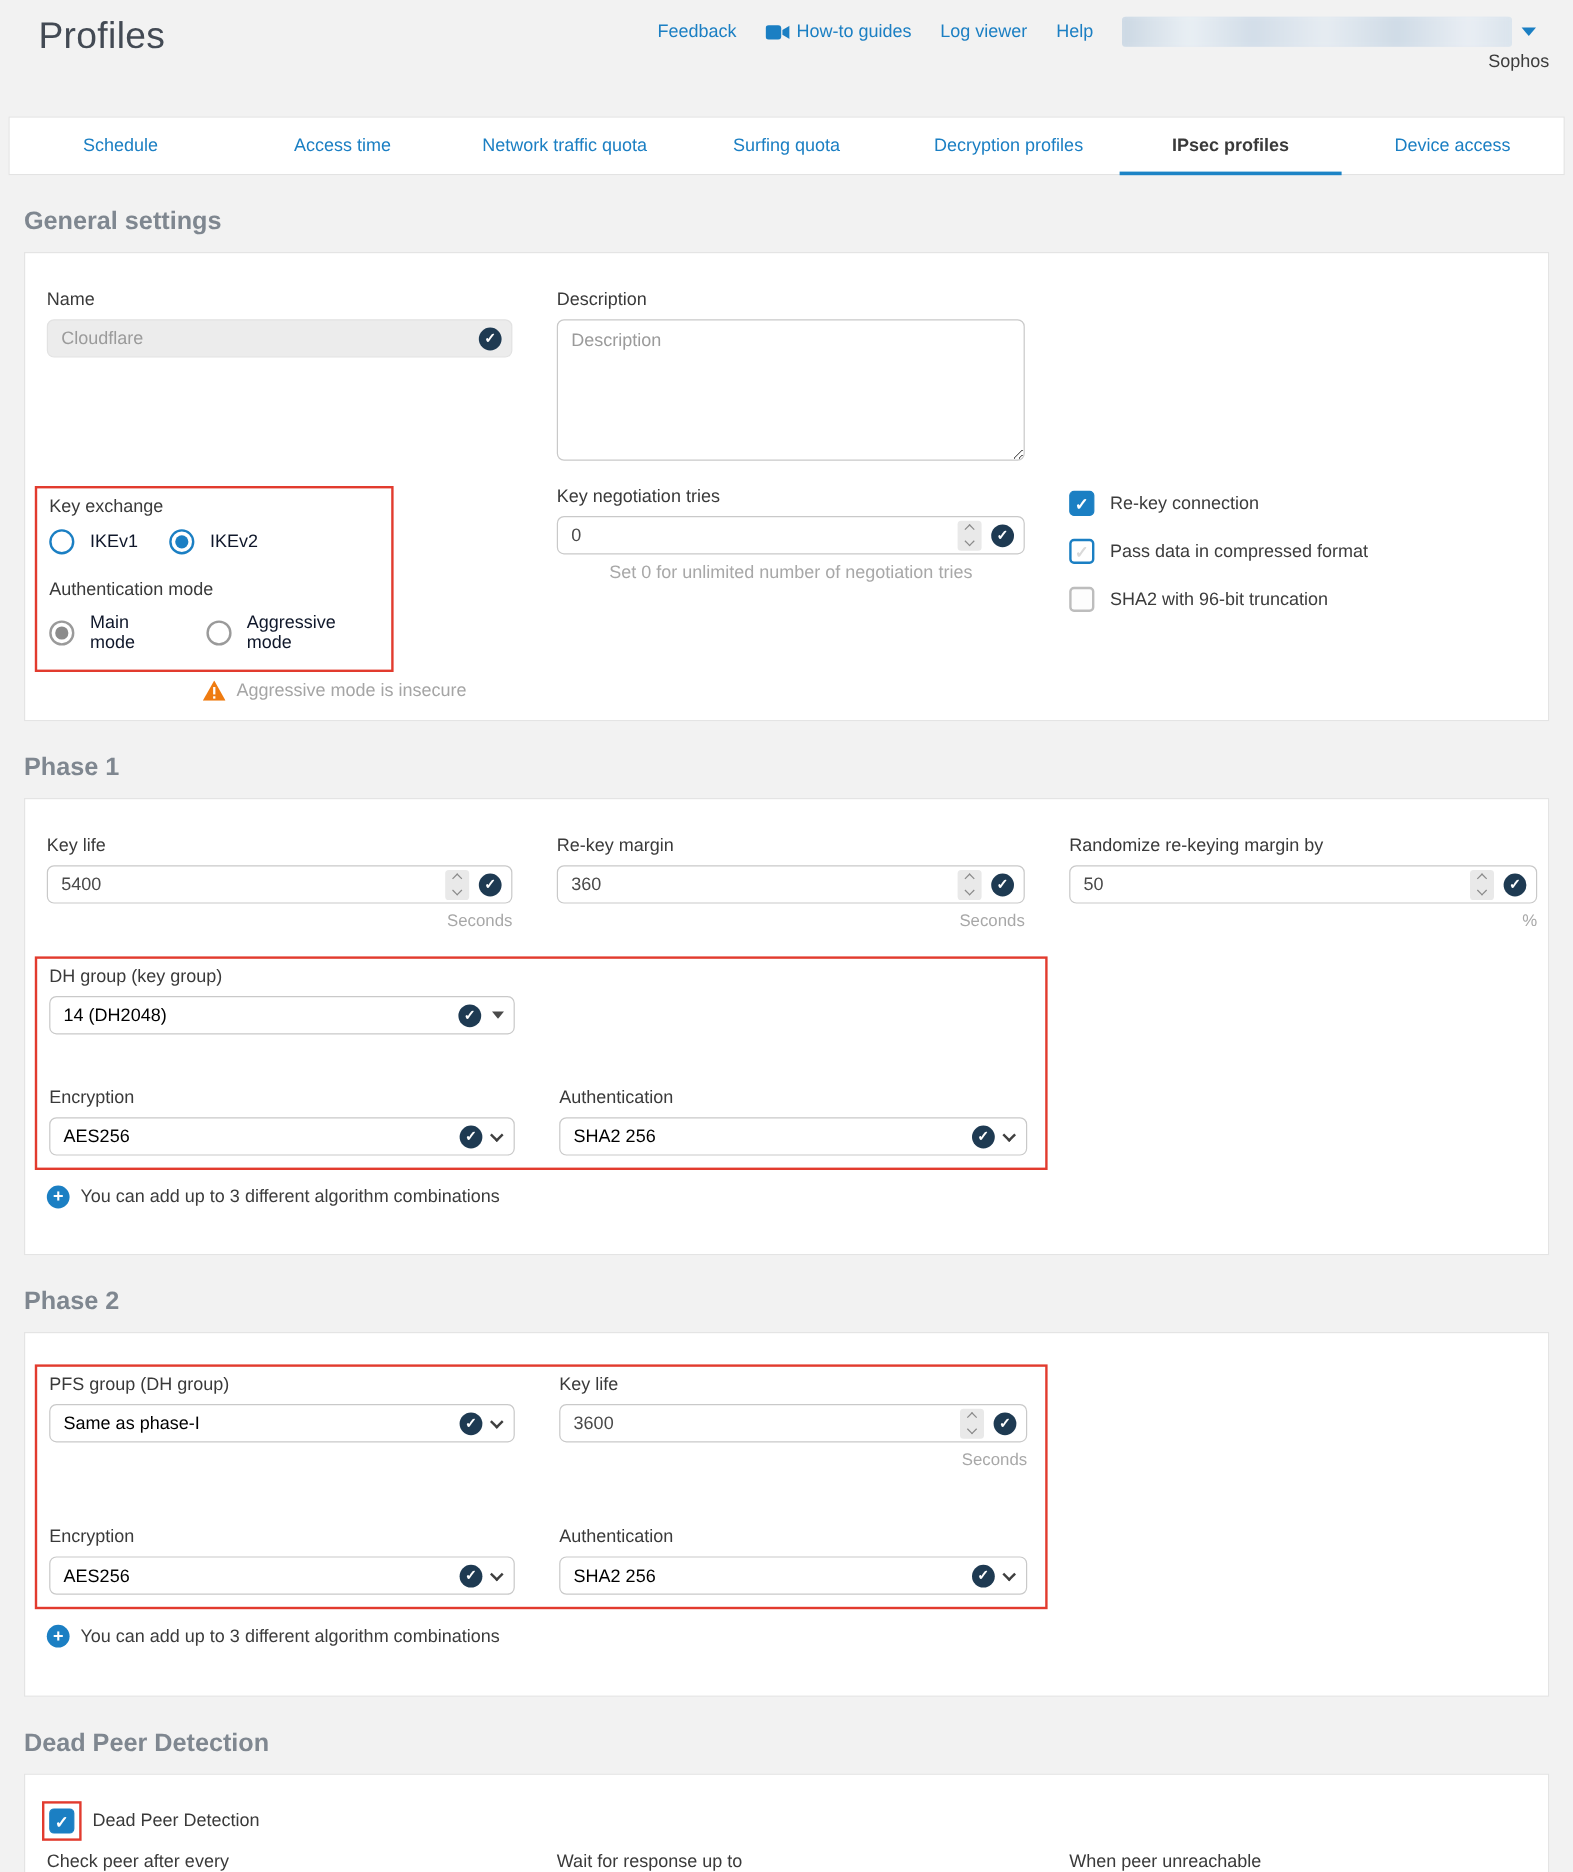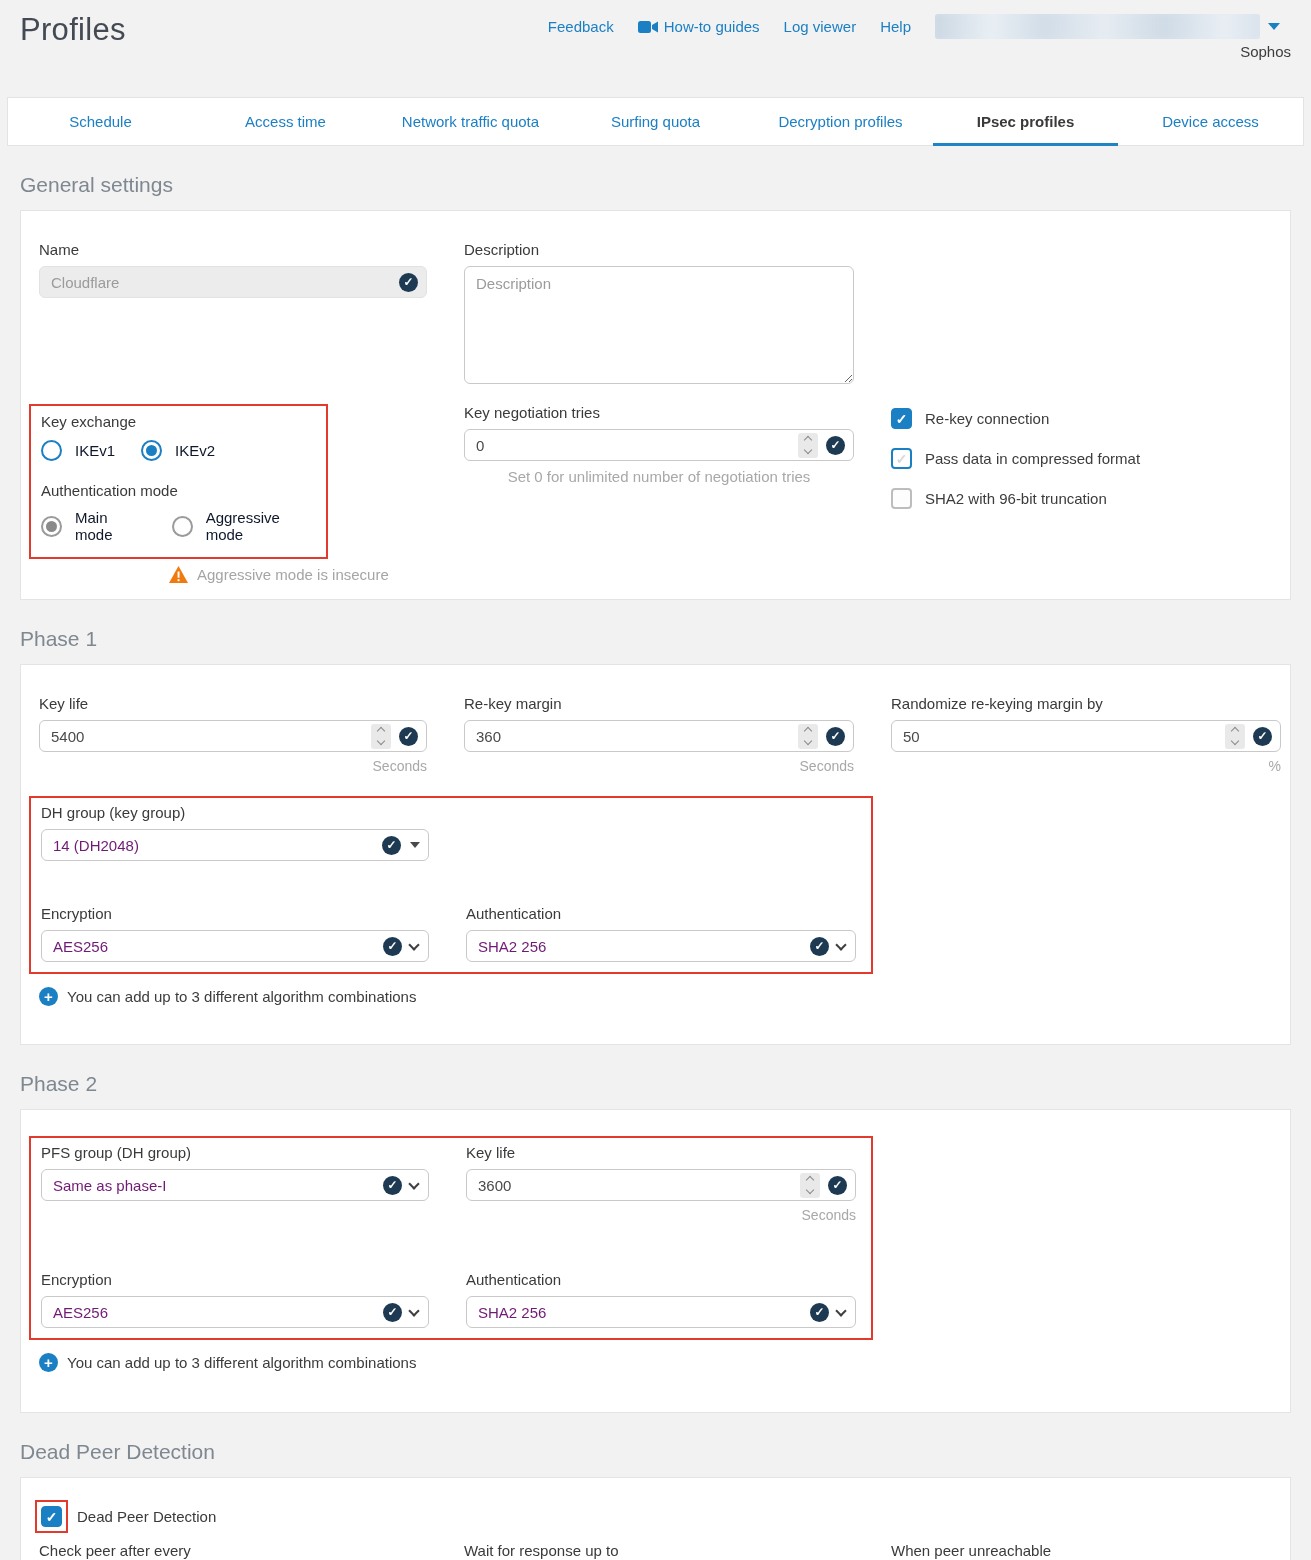--- a/index.html
+++ b/index.html
@@ -5,40 +5,40 @@
   * { box-sizing: border-box; }
   html,body { margin:0; padding:0; }
   body {
     width:1311px; height:1560px; overflow:hidden; position:relative;
     background:#f2f2f2; color:#3c3c3c;
     font-family:"Liberation Sans", sans-serif; font-size:15px;
   }
   a { text-decoration:none; }
 
   
-  .topbar { position:relative; height:97px; padding:12px 20px 0; }
+  .topbar { position:relative; height:97px; padding:12px 32px 0; }
   .page-title { font-size:31px; font-weight:400; color:#434a54; letter-spacing:.3px; }
   .toplinks { position:absolute; top:14px; right:31px; display:flex; align-items:center; gap:24px; }
   .toplink { color:#1b7fc3; display:flex; align-items:center; gap:6px; cursor:pointer; }
   .account-select { display:flex; align-items:center; gap:8px; cursor:pointer; }
   .account-blur { width:325px; height:25px; border-radius:3px; background:#e3eaf1; overflow:hidden; position:relative; }
   .account-blur .streaks { position:absolute; inset:-4px;
     background:linear-gradient(90deg,#c9d6e2 0%,#e9eff4 18%,#d2dde8 34%,#e6ecf2 52%,#cfdbe6 70%,#e9eef4 88%,#d8e2eb 100%);
     filter:blur(4px); }
   .caret-down-blue { width:0; height:0; border-left:6px solid transparent; border-right:6px solid transparent; border-top:7px solid #1b7fc3; }
   .vendor-label { position:absolute; top:43px; right:20px; font-size:15px; color:#3c3c3c; }
 
   
   .tabbar { margin:0 7px; height:49px; background:#fff; border:1px solid #e3e3e3; display:flex; }
   .tab { flex:1; display:flex; align-items:center; justify-content:center; color:#1b7fc3; cursor:pointer; position:relative; }
   .tab.active { color:#3a3a3a; font-weight:700; }
   .tab.active::after { content:""; position:absolute; left:0; right:0; bottom:-1px; height:3px; background:#1d84c6; }
 
   
-  .section-title { font-size:21px; font-weight:400; color:#7f8790; margin:27px 20px 13px; }
+  .section-title { font-size:21px; font-weight:700; color:#7f8790; margin:27px 20px 13px; }
   .panel { margin:0 20px; background:#fff; border:1px solid #e4e4e4; position:relative; }
   .panel-inner { padding:30px 9px 16px 18px; }
   .cols { display:flex; gap:37px; align-items:flex-start; }
   .col-a { width:388px; flex:none; }
   .col-b { width:390px; flex:none; }
   .col-c { width:390px; flex:none; }
 
   .field-label { display:block; font-size:15px; color:#3a3a3a; margin-bottom:8px; }
   .input-box { position:relative; height:32px; border:1px solid #c9c9c9; border-radius:6px; background:#fff;
     display:flex; align-items:center; padding:0 8px 0 11px; color:#4a4a4a; cursor:text; }
@@ -53,21 +53,21 @@
   .chev { width:6px; height:6px; border-right:1.6px solid #8a8a8a; border-bottom:1.6px solid #8a8a8a; flex:none; }
   .chev-up { transform:rotate(-135deg); }
   .chev-dn { transform:rotate(45deg); }
   .chk-circle { width:19px; height:19px; border-radius:50%; background:#1e3a52; color:#fff; flex:none;
     display:flex; align-items:center; justify-content:center; font-size:12px; font-weight:700; margin-left:8px; }
   .select-chev { width:8px; height:8px; border-right:2px solid #3f3f3f; border-bottom:2px solid #3f3f3f;
     transform:rotate(45deg); margin:-3px 2px 0 8px; flex:none; }
   .caret-solid { width:0; height:0; border-left:5px solid transparent; border-right:5px solid transparent;
     border-top:6px solid #4a4a4a; margin-left:9px; flex:none; }
   .select-box { cursor:pointer; }
-  .select-box .value { flex:1; color:#701a75; }
+  .select-box .value { flex:1; color:#000000; }
 
   
   .radio-row { display:flex; align-items:center; margin-top:10px; }
   .radio { width:21px; height:21px; border-radius:50%; border:2px solid #1b7fc3; background:#fff; flex:none;
     display:inline-flex; align-items:center; justify-content:center; cursor:pointer; }
   .radio.sel::after { content:""; width:11px; height:11px; border-radius:50%; background:#1b7fc3; }
   .radio.gray { border-color:#9a9a9a; }
   .radio.gray.sel::after { background:#8b8b8b; }
   .radio-label { margin:0 26px 0 13px; color:#0f172a; }
 

